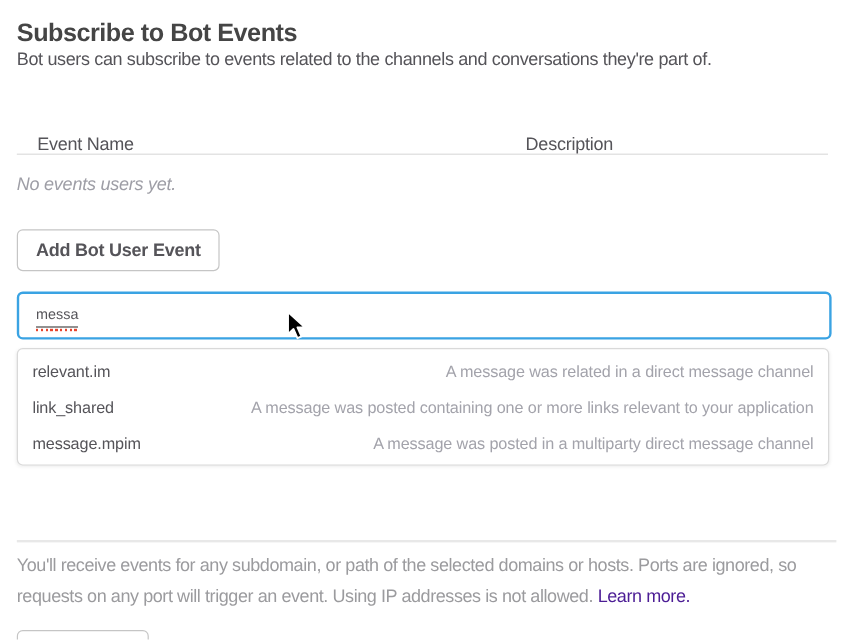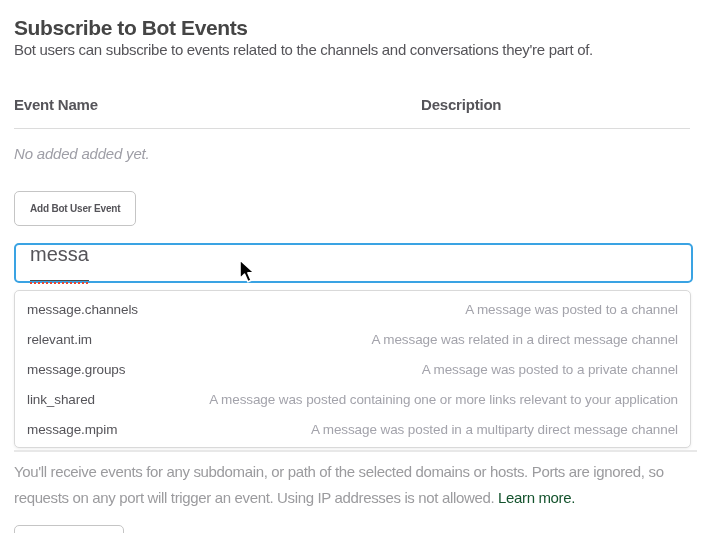--- a/index.html
+++ b/index.html
@@ -19,52 +19,52 @@
   .page-title {
     position: absolute; left: 14px; top: 16px;
     font-size: 21px; font-weight: 700; color: #454545;
     letter-spacing: -0.4px;
   }
   .page-subtitle {
     position: absolute; left: 14px; top: 41px;
     font-size: 15px; color: #555459; letter-spacing: -0.3px;
   }
   .col-header {
-    position: absolute; top: 96px;
-    font-size: 15px; font-weight: 700; color: #555459; letter-spacing: -0.2px;
+    position: absolute; top: 112px;
+    font-size: 15px; font-weight: 400; color: #555459; letter-spacing: -0.2px; margin-left: 17px;
   }
   .col-event-name { left: 14px; }
   .col-description { left: 421px; }
   .table-divider {
     position: absolute; left: 14px; top: 128px;
     width: 676px; height: 0;
     border-top: 1px solid #dcdcdc;
   }
   .empty-state {
     position: absolute; left: 14px; top: 145px;
     font-size: 15px; font-style: italic; color: #9e9ea6; letter-spacing: -0.2px;
   }
   .add-event-button {
     position: absolute; left: 14px; top: 191px;
     height: 35px; padding: 0 15px;
     background: #ffffff;
     border: 1px solid #c5c5c5; border-radius: 5px;
     font-family: "Liberation Sans", sans-serif;
-    font-size: 10px; font-weight: 700; color: #555459;
+    font-size: 15px; font-weight: 700; color: #555459;
     letter-spacing: -0.2px;
     cursor: pointer;
   }
   .event-input {
     position: absolute; left: 14px; top: 243px;
     width: 679px; height: 40px;
     background: #ffffff;
     border: 2px solid #3aa3e3; border-radius: 5px;
-    display: flex; 
+    display: flex; align-items: center;
     padding: 0 14px;
-    font-size: 20px; color: #555459;
+    font-size: 12px; color: #555459;
   }
   .typed-text {
     position: relative;
     display: inline-block;
     line-height: 19px;
     border-bottom: 1px solid #4a4a4a;
   }
   .typed-text::after {
     content: "";
     position: absolute; left: 0; right: 0; bottom: -4px; height: 2px;
@@ -91,21 +91,21 @@
     position: absolute; left: 14px; top: 450px;
     width: 683px; height: 2px;
     background: #e8e8e8;
   }
   .footer-text {
     position: absolute; left: 14px; top: 459px;
     width: 662px;
     font-size: 15px; line-height: 26px;
     color: #9b9b9e; letter-spacing: -0.35px;
   }
-  .learn-more-link { color: #14532d; text-decoration: none; cursor: pointer; }
+  .learn-more-link { color: #4c1d95; text-decoration: none; cursor: pointer; }
   .partial-button {
     position: absolute; left: 14px; top: 525px;
     width: 110px; height: 32px;
     background: #ffffff;
     border: 1px solid #c5c5c5; border-radius: 5px;
     cursor: pointer;
   }
   .mouse-cursor {
     position: absolute; left: 237px; top: 259px;
     width: 19px; height: 26px;
@@ -120,40 +120,32 @@
 
   <h1 class="page-title">Subscribe to Bot Events</h1>
 
   <p class="page-subtitle">Bot users can subscribe to events related to the channels and conversations they're part of.</p>
 
   <div class="col-header col-event-name">Event Name</div>
   <div class="col-header col-description">Description</div>
 
   <div class="table-divider"></div>
 
-  <p class="empty-state">No added added yet.</p>
+  <p class="empty-state">No events users yet.</p>
 
   <button class="add-event-button">Add Bot User Event</button>
 
   <div class="event-input">
     <span class="typed-text">messa</span>
   </div>
 
   <div class="dropdown">
     <div class="dropdown-row">
-      <span class="event-name">message.channels</span>
-      <span class="event-desc">A message was posted to a channel</span>
-    </div>
-    <div class="dropdown-row">
       <span class="event-name">relevant.im</span>
       <span class="event-desc">A message was related in a direct message channel</span>
-    </div>
-    <div class="dropdown-row">
-      <span class="event-name">message.groups</span>
-      <span class="event-desc">A message was posted to a private channel</span>
     </div>
     <div class="dropdown-row">
       <span class="event-name">link_shared</span>
       <span class="event-desc">A message was posted containing one or more links relevant to your application</span>
     </div>
     <div class="dropdown-row">
       <span class="event-name">message.mpim</span>
       <span class="event-desc">A message was posted in a multiparty direct message channel</span>
     </div>
   </div>

